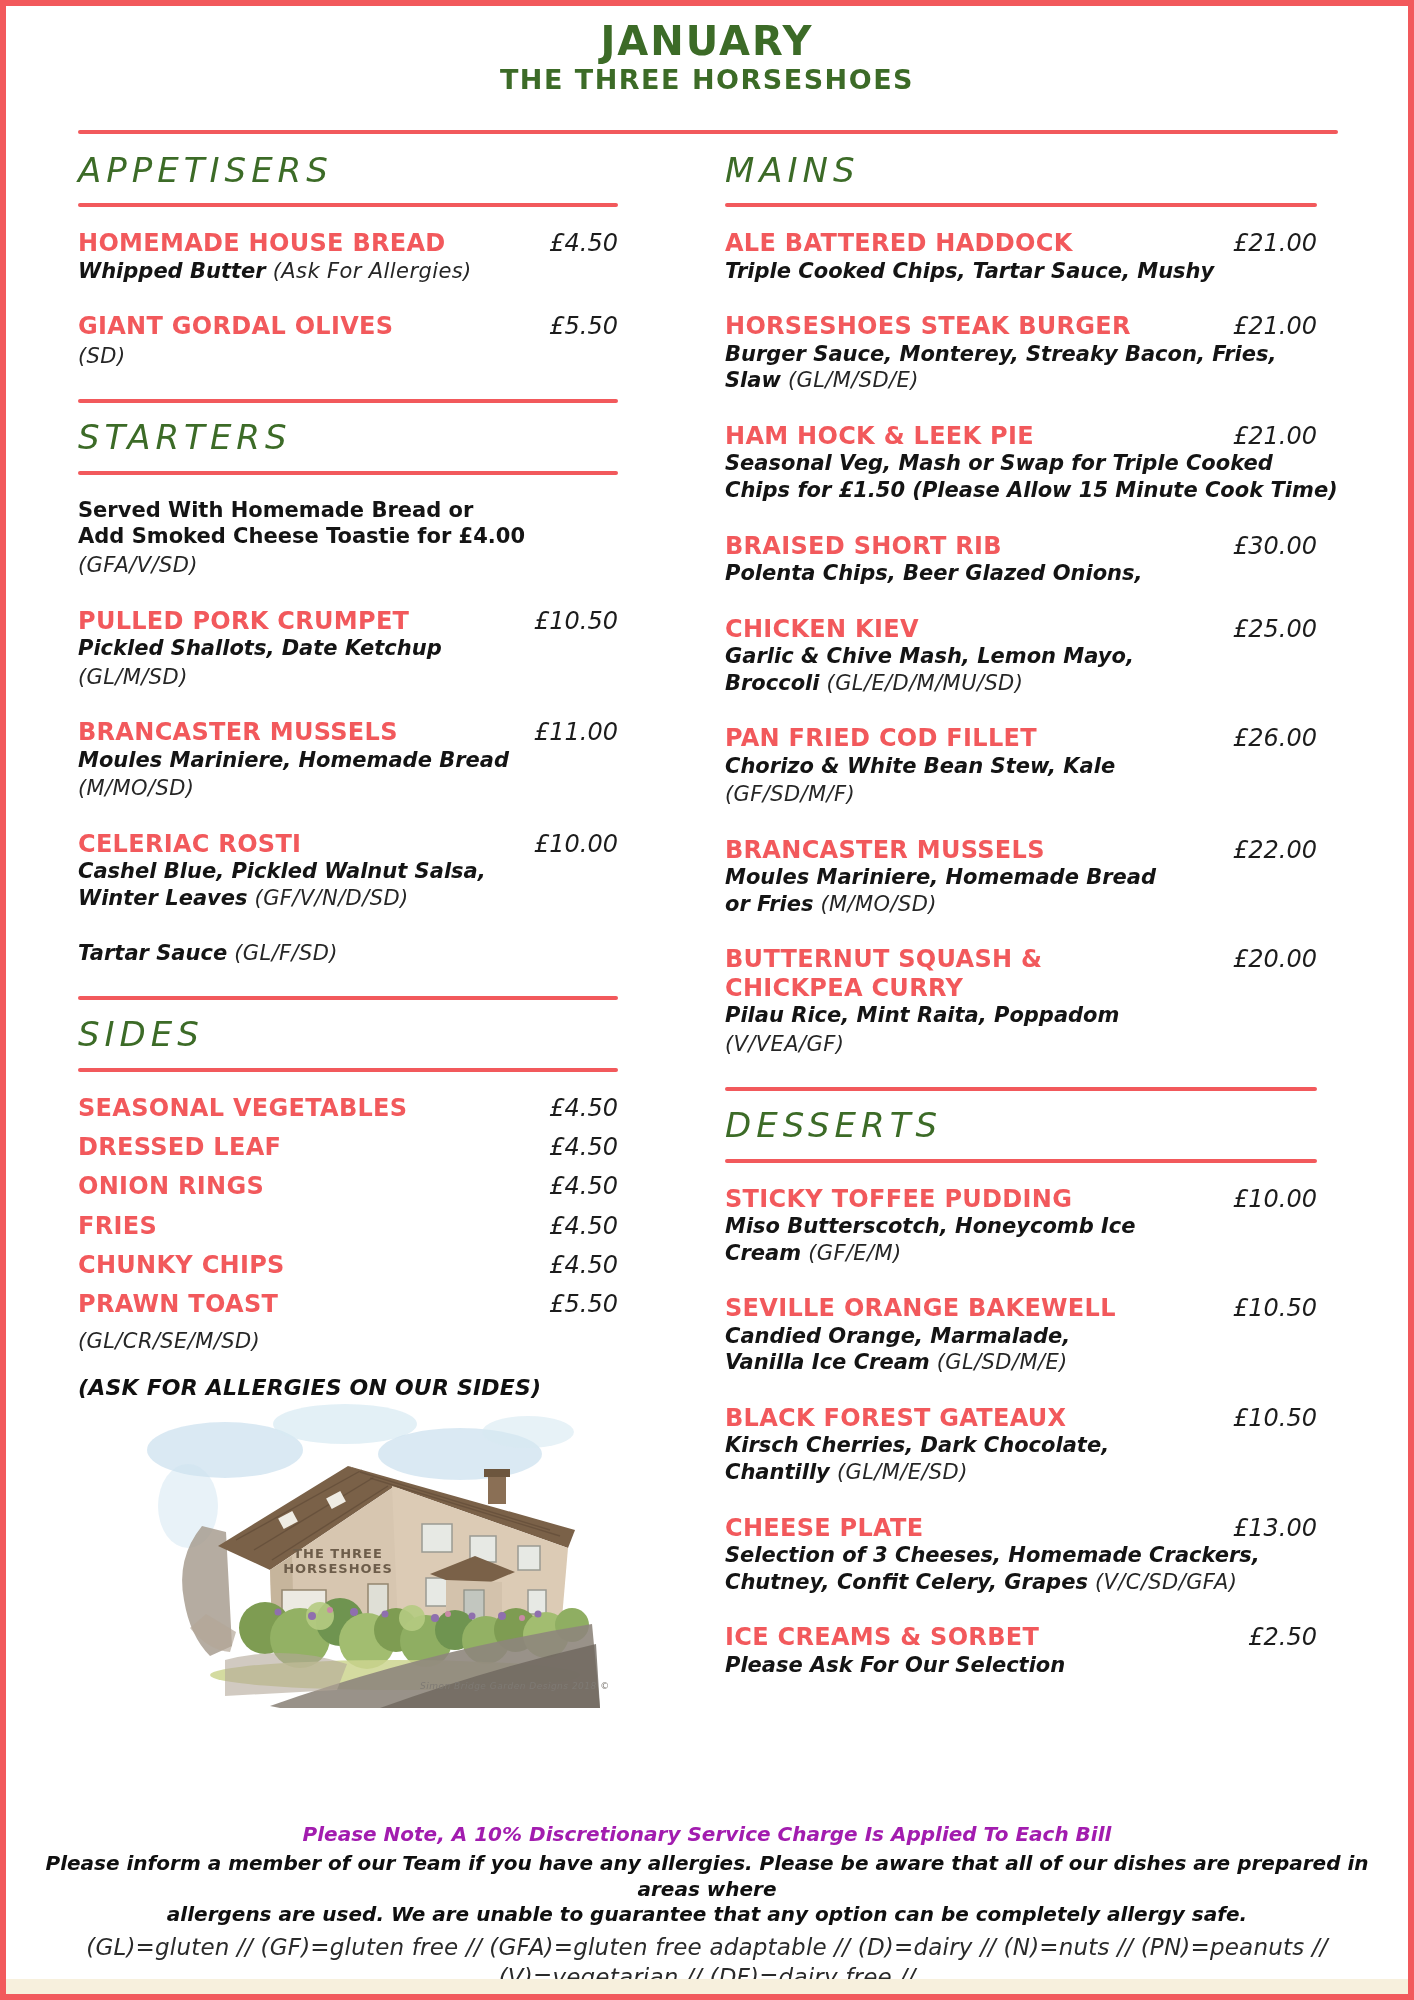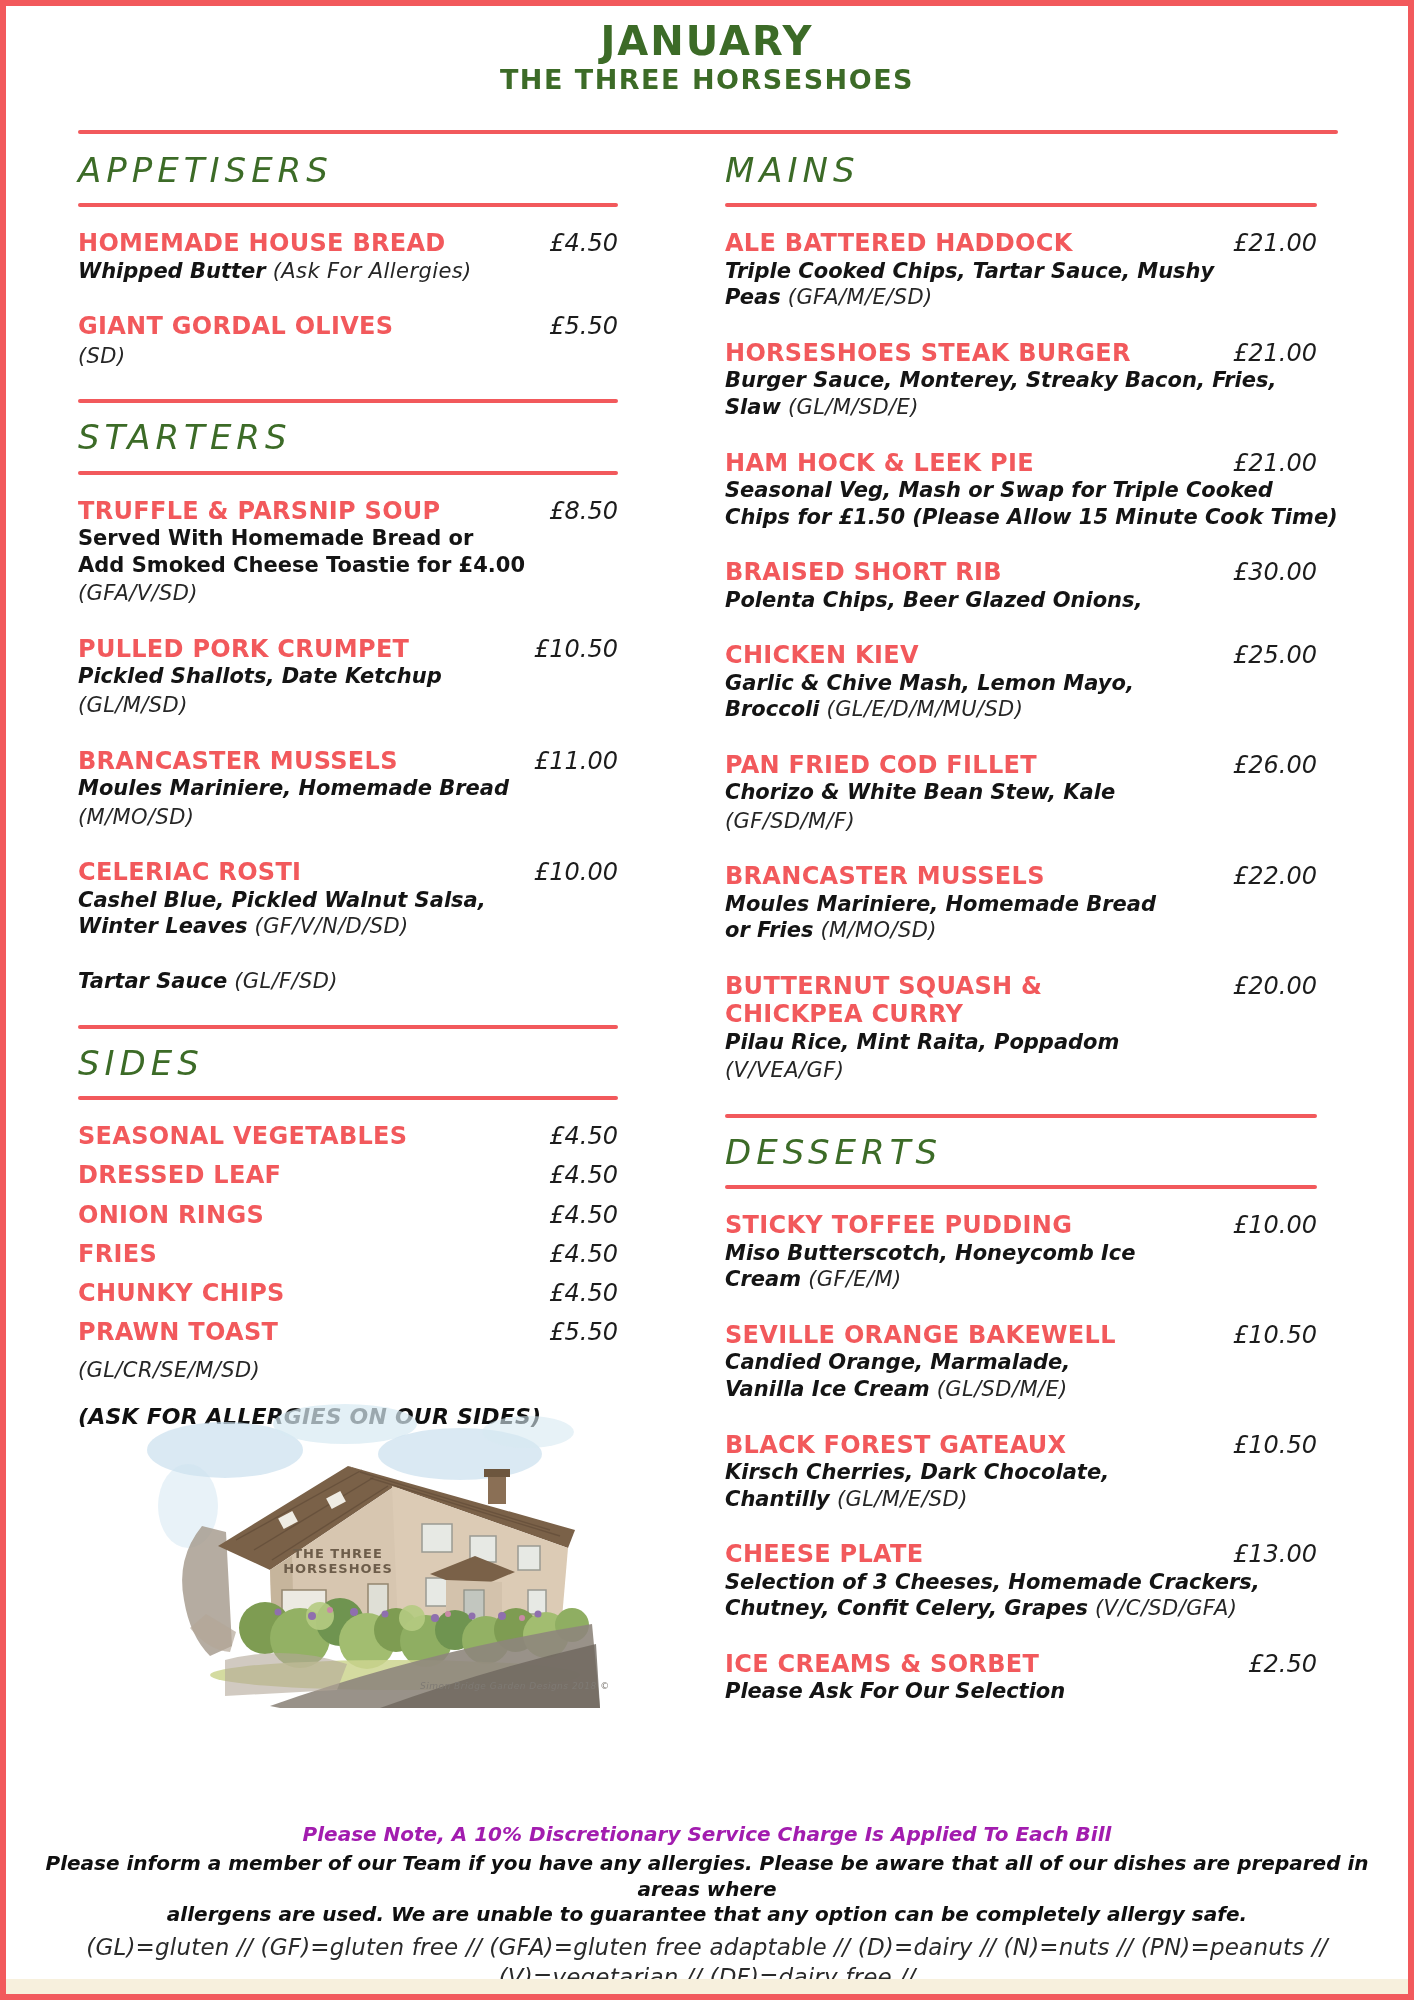--- a/index.html
+++ b/index.html
@@ -81,24 +81,20 @@
           <div class="allergen allergen-line">(SD)</div>
         </div>
       </div>
     </section>
     <section class="menu-section">
       <div class="rule rule-top"></div>
       <h2 class="section-title">STARTERS</h2>
       <div class="rule rule-under"></div>
       <div class="items">
         <div class="menu-item">
-          <div class="name-row">
-            <span class="item-name">TRUFFLE &amp; PARSNIP SOUP</span>
-            <span class="item-price">£8.50</span>
-          </div>
           <div class="note-line">Served With Homemade Bread or</div>
           <div class="note-line">Add Smoked Cheese Toastie for £4.00</div>
           <div class="allergen allergen-line">(GFA/V/SD)</div>
         </div>
         <div class="menu-item">
           <div class="name-row">
             <span class="item-name">PULLED PORK CRUMPET</span>
             <span class="item-price">£10.50</span>
           </div>
           <div class="desc-line">Pickled Shallots, Date Ketchup</div>
@@ -175,21 +171,20 @@
     <section class="menu-section">
       <h2 class="section-title">MAINS</h2>
       <div class="rule rule-under"></div>
       <div class="items">
         <div class="menu-item">
           <div class="name-row">
             <span class="item-name">ALE BATTERED HADDOCK</span>
             <span class="item-price">£21.00</span>
           </div>
           <div class="desc-line">Triple Cooked Chips, Tartar Sauce, Mushy</div>
-          <div class="desc-line">Peas<span class="allergen"> (GFA/M/E/SD)</span></div>
         </div>
         <div class="menu-item">
           <div class="name-row">
             <span class="item-name">HORSESHOES STEAK BURGER</span>
             <span class="item-price">£21.00</span>
           </div>
           <div class="desc-line">Burger Sauce, Monterey, Streaky Bacon, Fries,</div>
           <div class="desc-line">Slaw<span class="allergen"> (GL/M/SD/E)</span></div>
         </div>
         <div class="menu-item">

